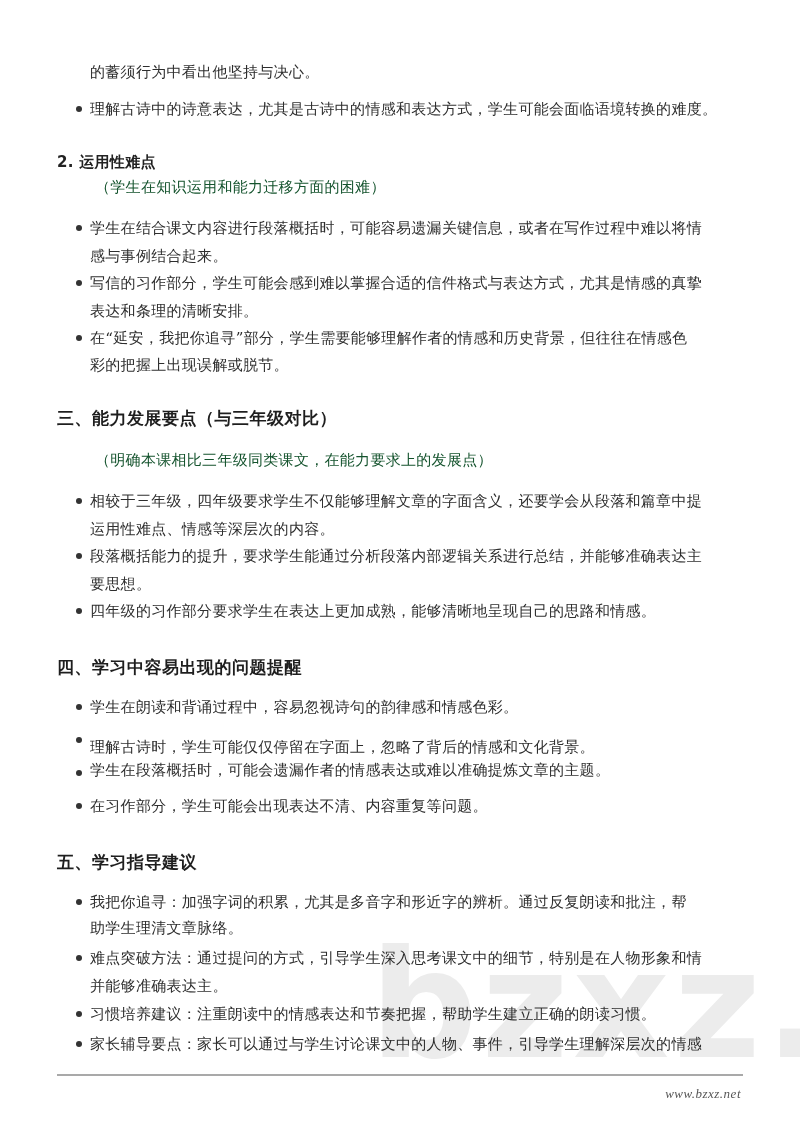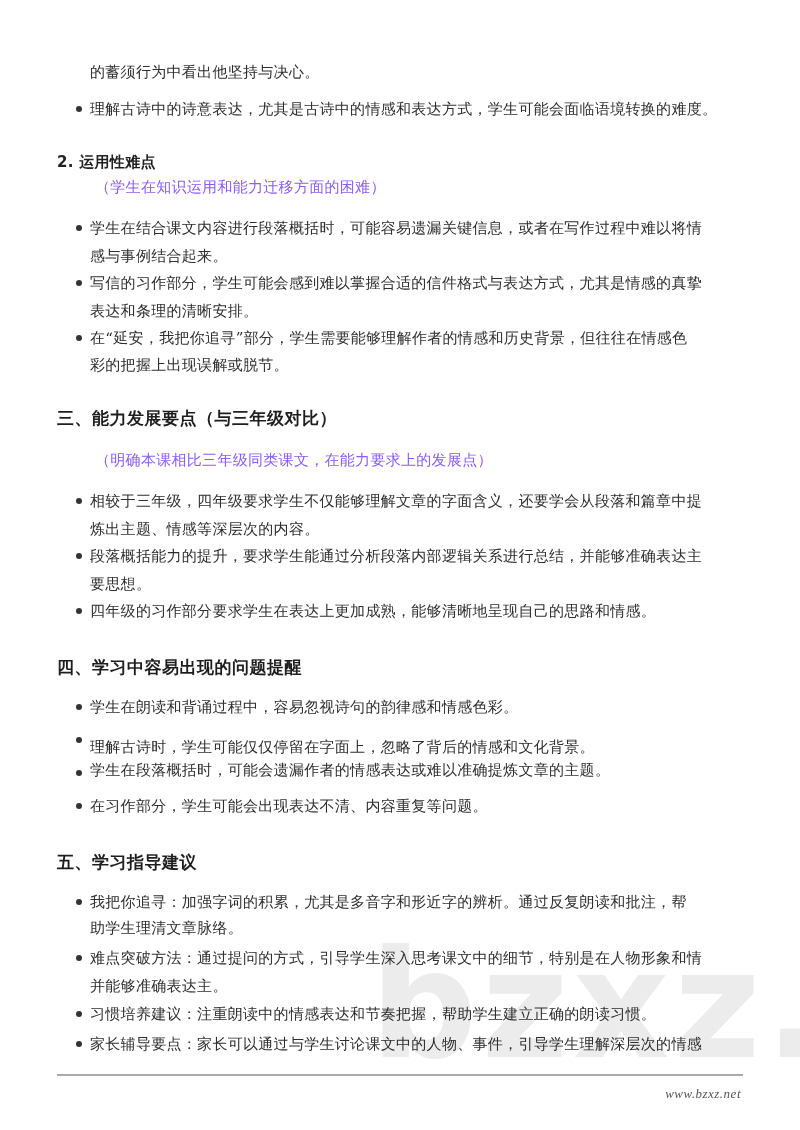--- a/index.html
+++ b/index.html
@@ -7,21 +7,21 @@
            font-family: "DejaVu Serif", "Liberation Serif", serif; color: #2e2e2e; }
     .page { position: absolute; left: 0; top: 0; width: 800px; height: 1130px; }
     .watermark { position: absolute; left: 370px; top: 930px; font-family: "DejaVu Sans", "Liberation Sans", sans-serif;
                  font-weight: bold; font-size: 150px; letter-spacing: 4px; color: #ececec; line-height: 1; z-index: 0;
                  white-space: nowrap; }
     .content { position: absolute; left: 0; top: 0; width: 800px; z-index: 1; }
     .line { position: absolute; white-space: nowrap; font-size: 15px; line-height: 20px; letter-spacing: 0.3px; text-align: right; }
     .cont { left: 90px; }
     .bullet { position: absolute; left: 76px; width: 6px; height: 6px; border-radius: 50%; background: #333; }
     .sub { left: 57px; font-family: "DejaVu Sans", "Liberation Sans", sans-serif; font-weight: bold; font-size: 15px; color: #222; }
-    .note { left: 95px; color: #8b5cf6; }
+    .note { left: 95px; color: #14532d; }
     .h2 { left: 57px; font-family: "DejaVu Sans", "Liberation Sans", sans-serif; font-weight: bold; font-size: 17px; line-height: 24px; color: #1e1e1e; letter-spacing: 0.5px; }
     .rule { position: absolute; left: 57px; top: 1074px; width: 686px; height: 2px; background: #a9a9a9; }
     .footer-url { position: absolute; right: 59px; top: 1086px; font-family: Liberation Serif, serif;
                   font-style: italic; font-size: 13px; color: #555; letter-spacing: 0.5px; }
   </style>
 </head>
 <body>
 
 <div class="page">
   <div class="watermark">bzxz.net</div>
@@ -53,21 +53,21 @@
       <div class="line cont" style="top:328px">在“延安，我把你追寻”部分，学生需要能够理解作者的情感和历史背景，但往往在情感色</div>
       <div class="line cont" style="top:355px">彩的把握上出现误解或脱节。</div>
     </div>
 
     <div class="line h2" style="top:406px">三、能力发展要点（与三年级对比）</div>
     <div class="line note" style="top:450px">（明确本课相比三年级同类课文，在能力要求上的发展点）</div>
 
     <div>
       <span class="bullet" style="top:498px"></span>
       <div class="line cont" style="top:491px">相较于三年级，四年级要求学生不仅能够理解文章的字面含义，还要学会从段落和篇章中提</div>
-      <div class="line cont" style="top:519px">炼出主题、情感等深层次的内容。</div>
+      <div class="line cont" style="top:519px">运用性难点、情感等深层次的内容。</div>
     </div>
     <div>
       <span class="bullet" style="top:553px"></span>
       <div class="line cont" style="top:546px">段落概括能力的提升，要求学生能通过分析段落内部逻辑关系进行总结，并能够准确表达主</div>
       <div class="line cont" style="top:574px">要思想。</div>
     </div>
     <div>
       <span class="bullet" style="top:608px"></span>
       <div class="line cont" style="top:601px">四年级的习作部分要求学生在表达上更加成熟，能够清晰地呈现自己的思路和情感。</div>
     </div>

